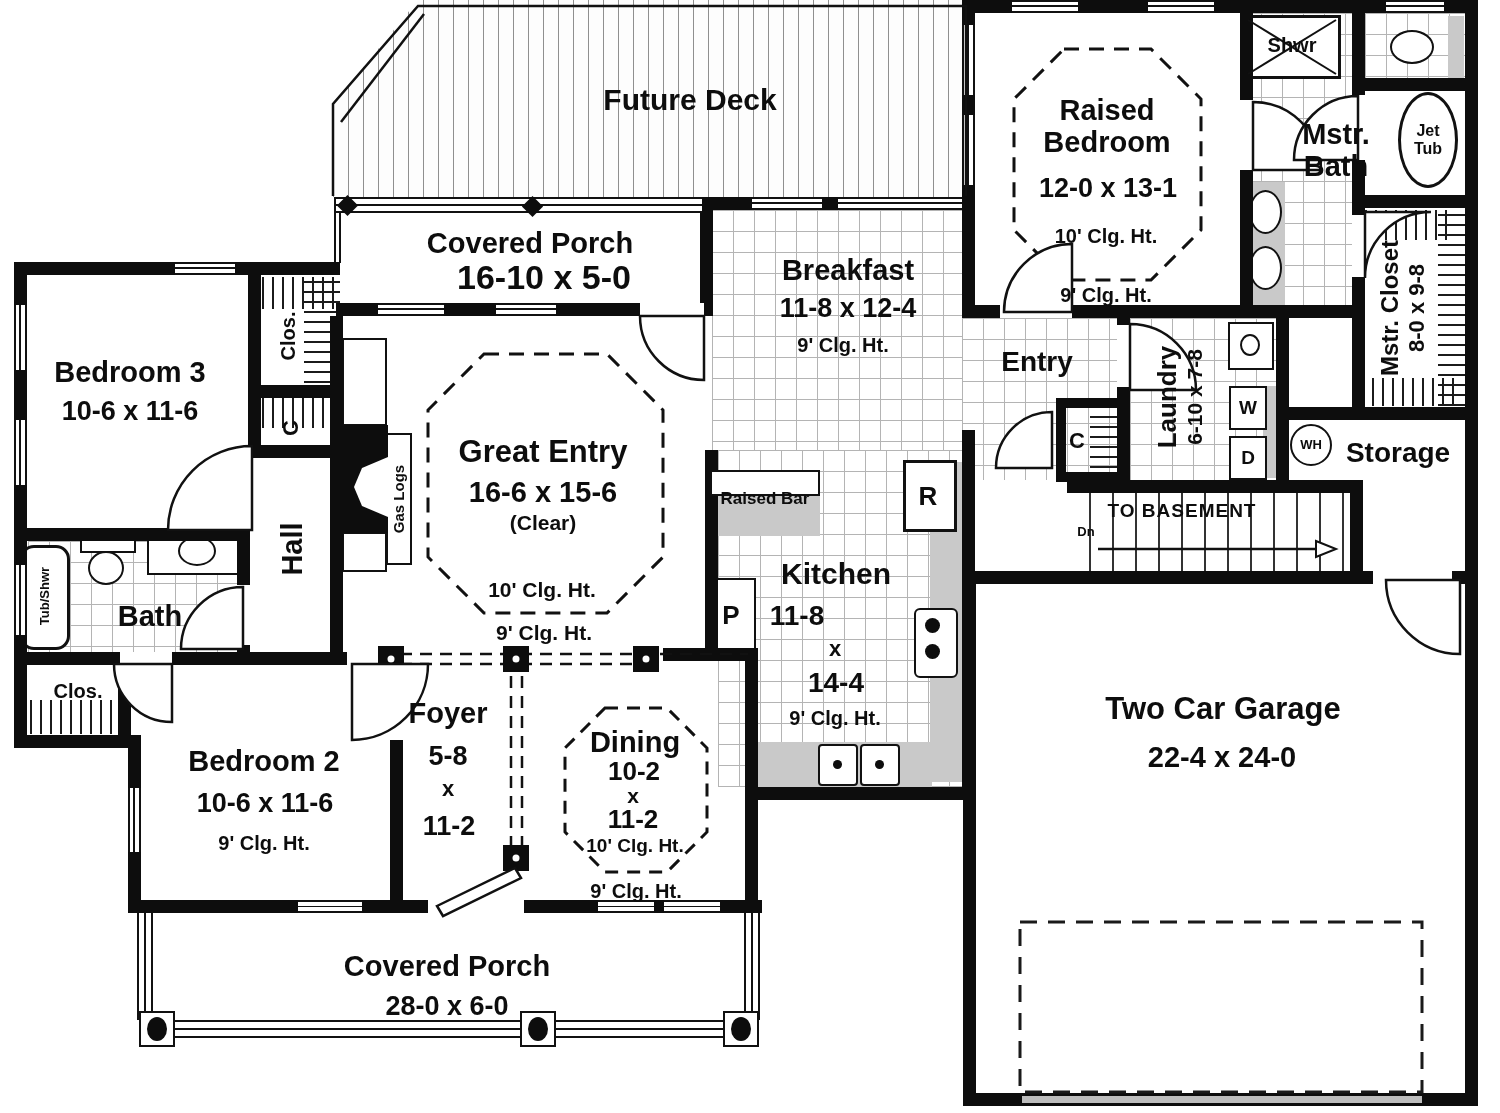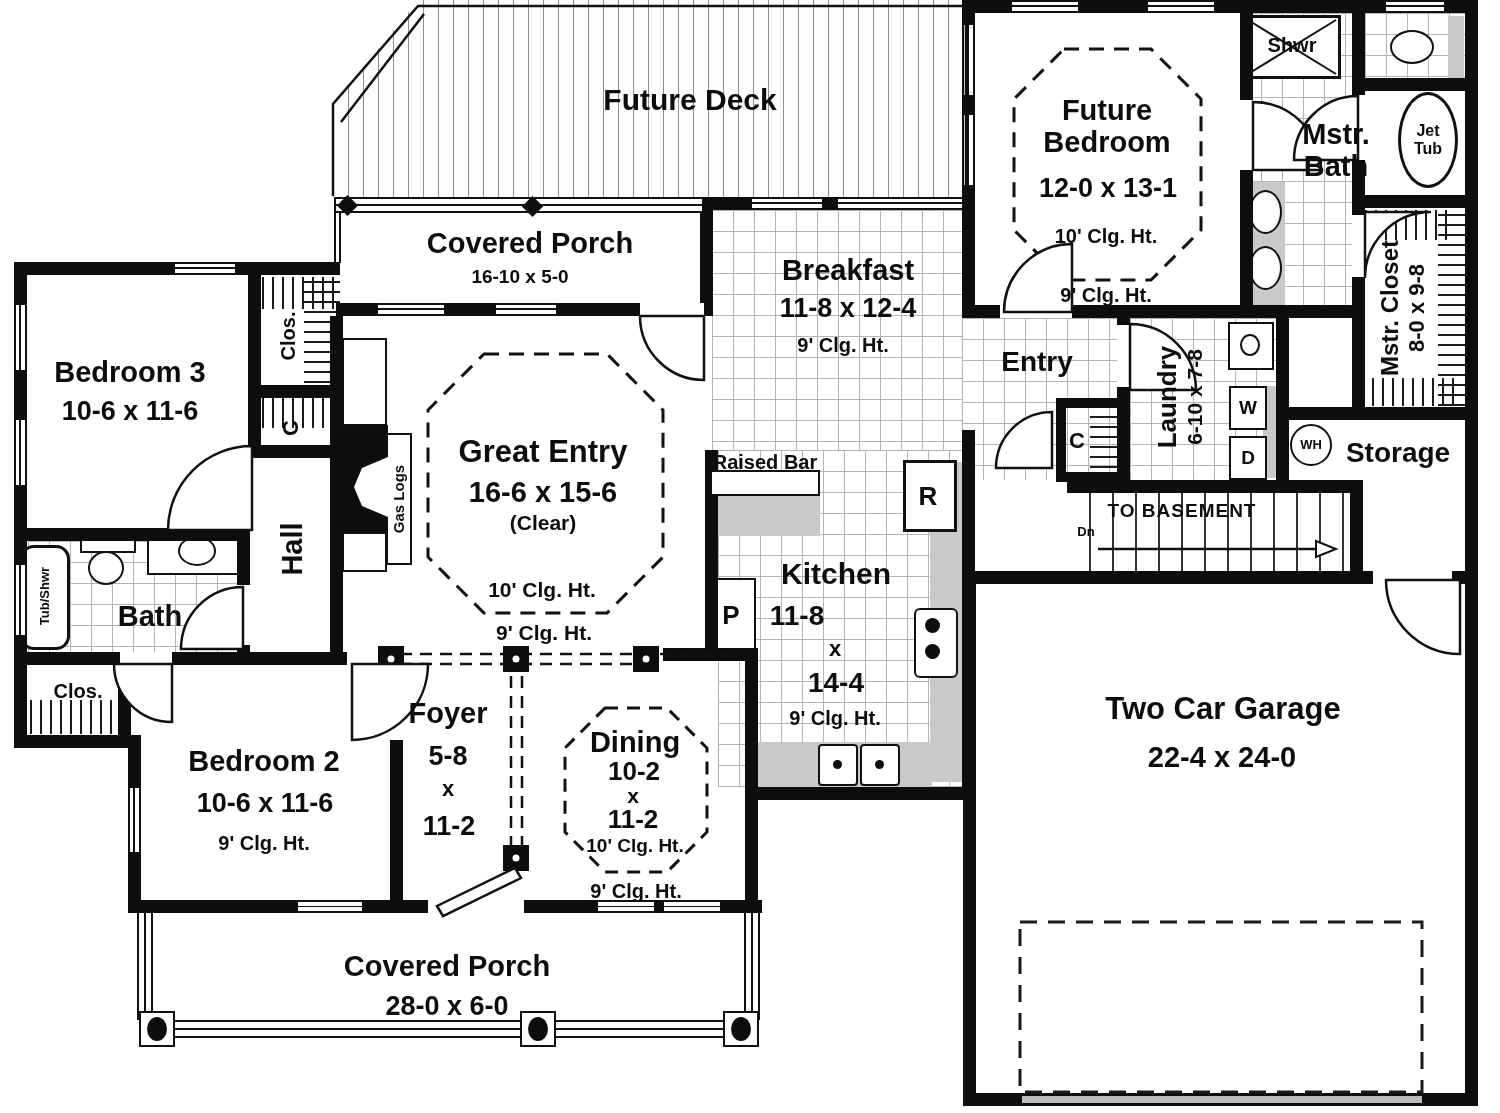--- a/index.html
+++ b/index.html
@@ -255,27 +255,27 @@
       <path d="M172,664 L172,722 A58,58 0 0 1 114,664 Z"></path>
       <path d="M704,316 L640,316 A64,64 0 0 0 704,380 Z"></path>
       <path d="M1460,580 L1460,654 A74,74 0 0 1 1386,580 Z"></path>
       <polygon points="437,906 515,868 521,878 443,916"></polygon>
     </g>
   </svg>
 
   <div class="lbl" style="left:690px;top:100px;font-size:30px">Future Deck</div>
 
   <div class="lbl" style="left:530px;top:243px;font-size:29px">Covered Porch</div>
-  <div class="lbl" style="left:520px;top:277px;font-size:19px">16-10 x 5-0</div>
+  <div class="lbl" style="left:544px;top:277px;font-size:34px">16-10 x 5-0</div>
 
   <div class="lbl" style="left:848px;top:270px;font-size:29px">Breakfast</div>
   <div class="lbl" style="left:848px;top:308px;font-size:27px">11-8 x 12-4</div>
   <div class="lbl" style="left:843px;top:345px;font-size:20px">9' Clg. Ht.</div>
 
-  <div class="lbl wrap" style="left:1107px;top:126px;font-size:29px;width:170px">Future Bedroom</div>
+  <div class="lbl wrap" style="left:1107px;top:126px;font-size:29px;width:170px">Raised Bedroom</div>
   <div class="lbl" style="left:1108px;top:188px;font-size:27px">12-0 x 13-1</div>
   <div class="lbl" style="left:1106px;top:236px;font-size:20px">10' Clg. Ht.</div>
   <div class="lbl" style="left:1106px;top:295px;font-size:20px">9' Clg. Ht.</div>
 
   <div class="lbl" style="left:1292px;top:45px;font-size:20px;z-index:8">Shwr</div>
   <div class="lbl wrap" style="left:1336px;top:150px;font-size:29px;width:110px">Mstr. Bath</div>
   <div class="lbl" style="left:1428px;top:140px;font-size:16px">
     <span>Jet</span>
       <span>Tub</span>
   </div>
@@ -332,21 +332,21 @@
   <div class="lbl" style="left:635px;top:846px;font-size:19px">10' Clg. Ht.</div>
   <div class="lbl" style="left:636px;top:891px;font-size:20px">9' Clg. Ht.</div>
 
   <div class="lbl" style="left:836px;top:574px;font-size:30px">Kitchen</div>
   <div class="lbl" style="left:797px;top:616px;font-size:28px">11-8</div>
   <div class="lbl" style="left:835px;top:649px;font-size:22px">x</div>
   <div class="lbl" style="left:836px;top:683px;font-size:28px">14-4</div>
   <div class="lbl" style="left:835px;top:718px;font-size:20px">9' Clg. Ht.</div>
   <div class="lbl" style="left:928px;top:497px;font-size:26px">R</div>
   <div class="lbl" style="left:731px;top:616px;font-size:26px">P</div>
-  <div class="lbl" style="left:765px;top:462px;font-size:20px">Raised Bar</div>
+  <div class="lbl" style="left:765px;top:499px;font-size:17px">Raised Bar</div>
 
   <div class="lbl" style="left:1223px;top:709px;font-size:31px">Two Car Garage</div>
   <div class="lbl" style="left:1222px;top:757px;font-size:29px">22-4 x 24-0</div>
 
   <div class="lbl" style="left:447px;top:966px;font-size:29px">Covered Porch</div>
   <div class="lbl" style="left:447px;top:1006px;font-size:27px">28-0 x 6-0</div>
 
 </div>
 
 </body></html>

